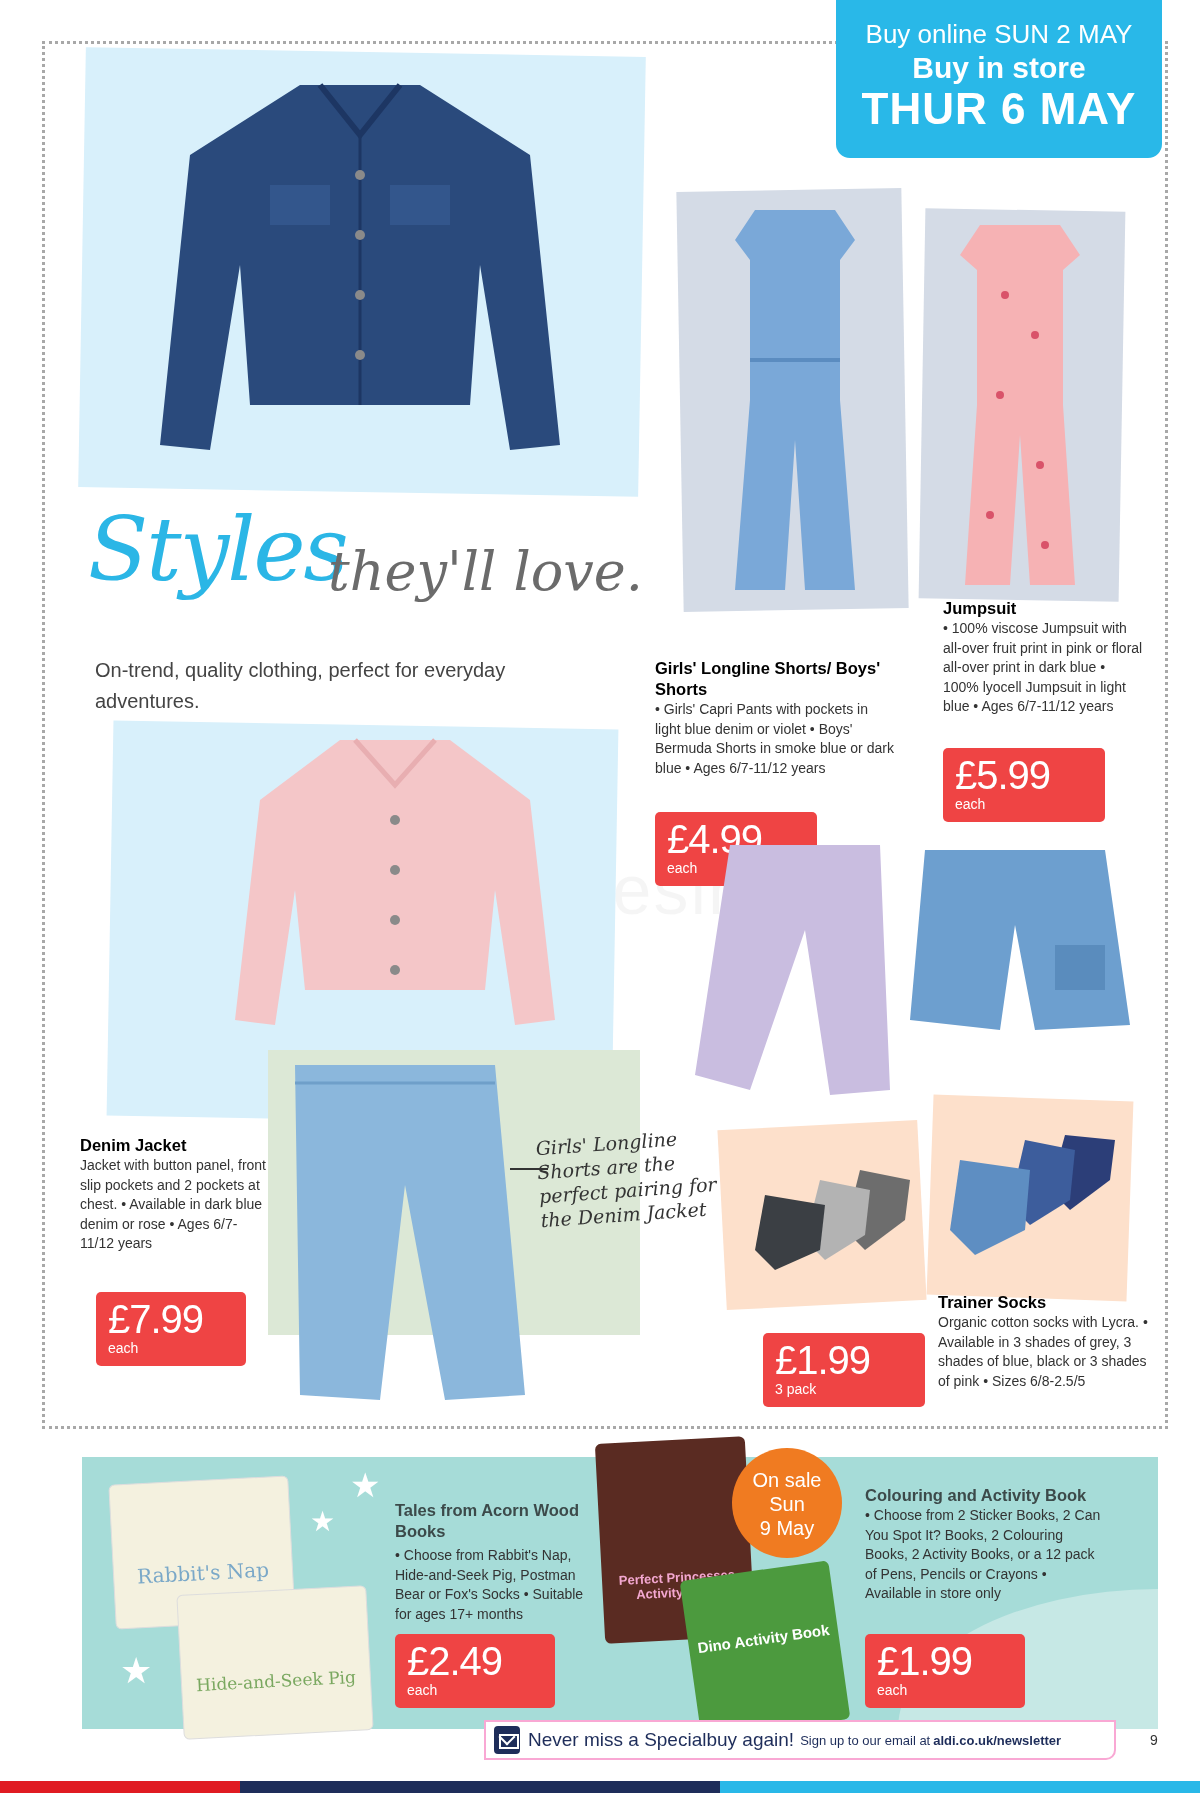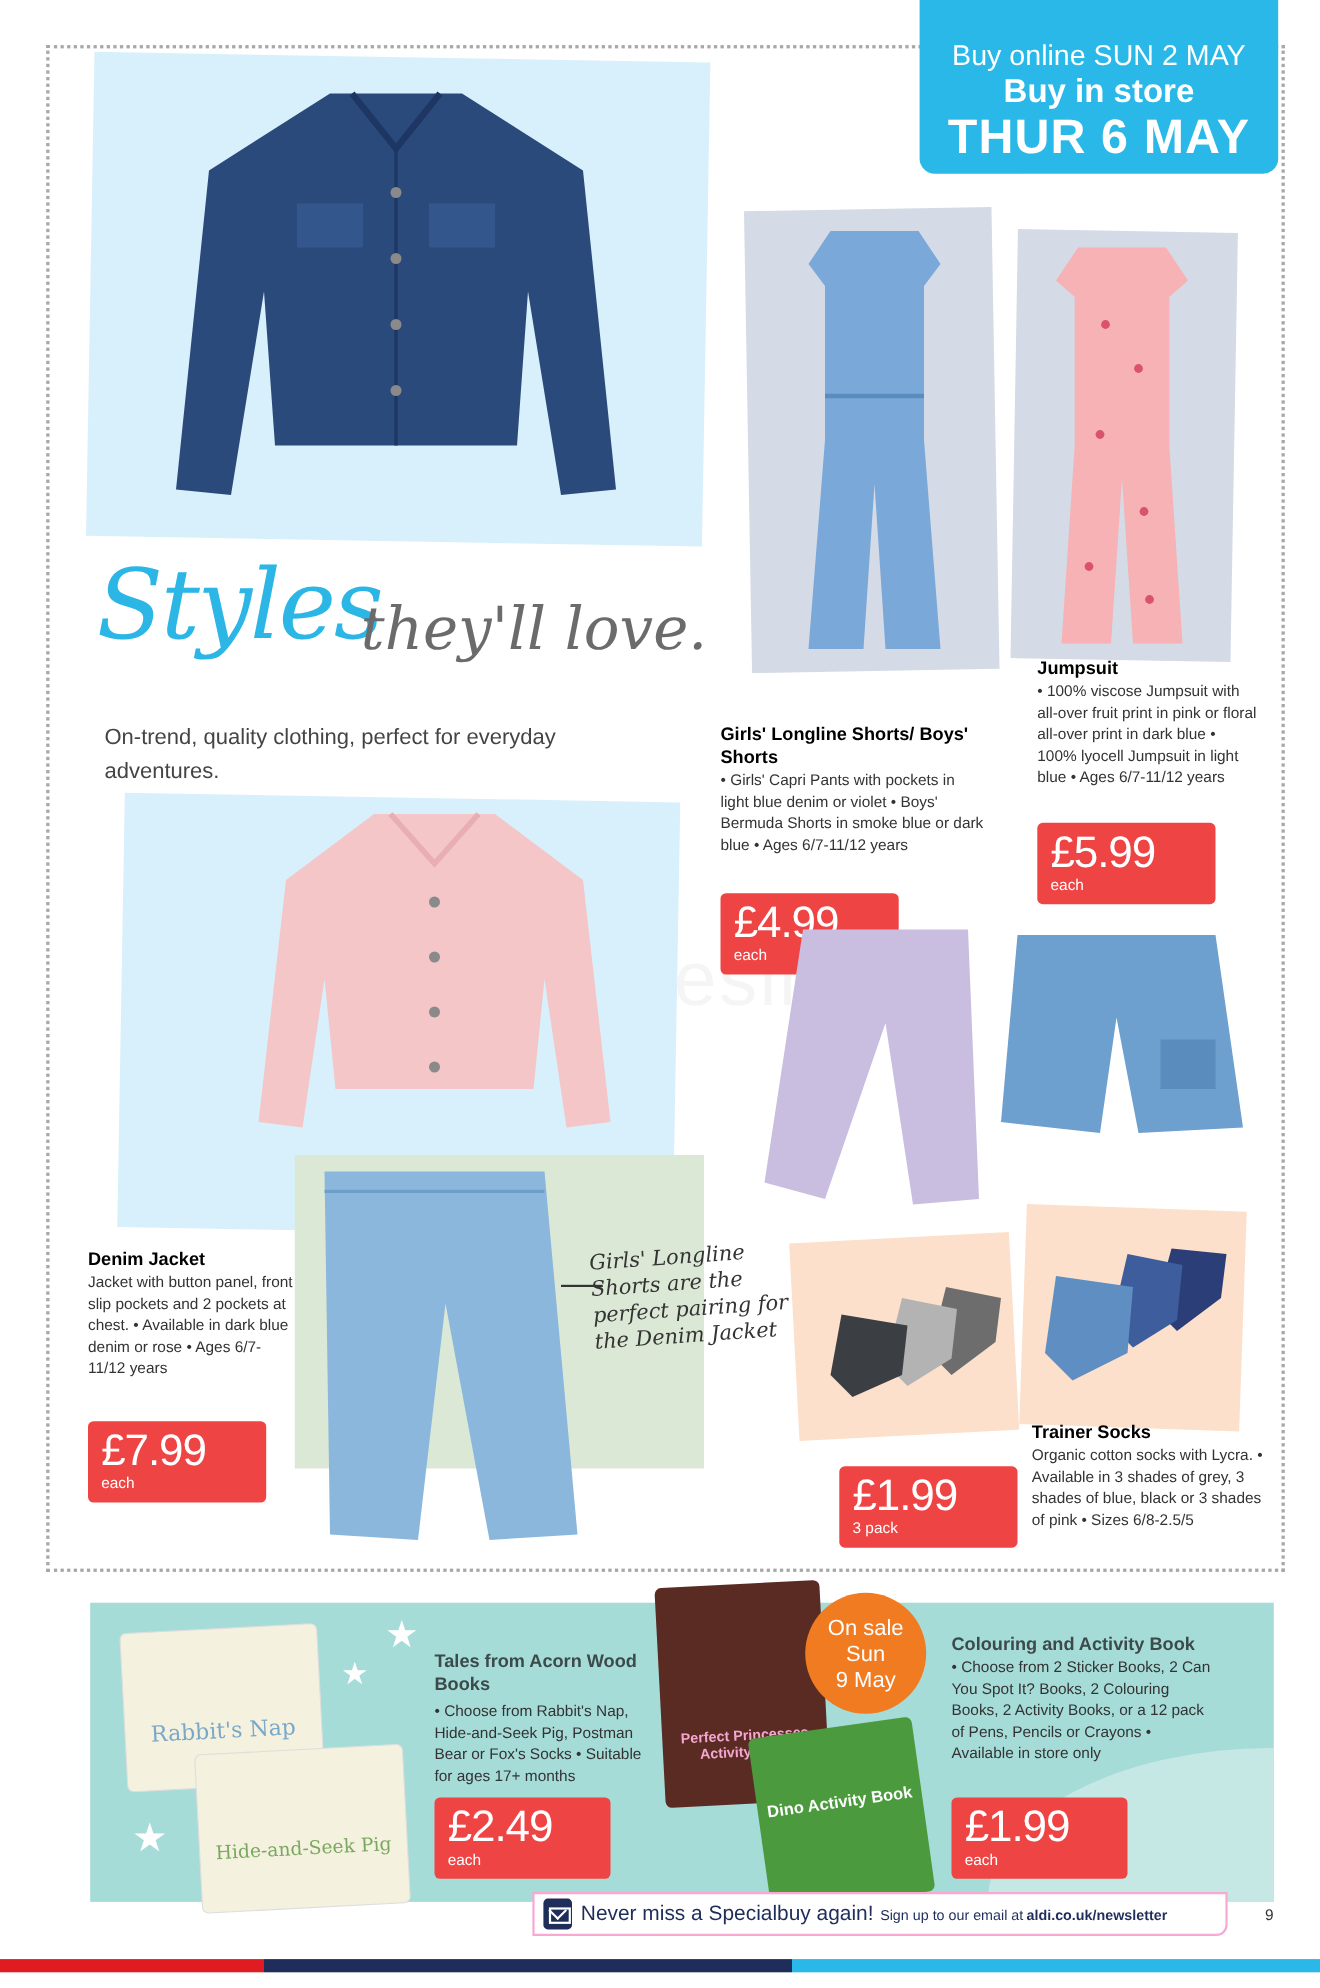--- a/index.html
+++ b/index.html
@@ -1,19 +1,19 @@
 <!DOCTYPE html>
 <html><head>
 <meta charset="utf-8">
 <style>
   * { box-sizing: border-box; margin: 0; padding: 0; }
   body { width: 1200px; height: 1807px; background: #fff; font-family: "Liberation Sans", sans-serif; color: #3c3c3c; position: relative; overflow: hidden; }
   .abs { position: absolute; }
   .dotted-frame { position: absolute; left: 42px; top: 41px; width: 1126px; height: 1388px; border: 3px dotted #a8a8a8; }
-  .date-box { position: absolute; left: 836px; top: 0; width: 326px; height: 158px; background: #29b8e8; border-radius: 0 0 14px 14px; color: #fff; text-align: center; padding-top: 34px; }
+  .date-box { position: absolute; left: 836px; top: 0; width: 326px; height: 158px; background: #29b8e8; border-radius: 0 0 14px 14px; color: #fff; text-align: center; padding-top: 18px; }
   .date-online { font-size: 26px; line-height: 32px; }
   .date-instore { font-size: 30px; font-weight: bold; line-height: 36px; }
   .date-day { font-size: 44px; font-weight: bold; line-height: 46px; letter-spacing: 1px; }
 
   .bg-panel { position: absolute; }
   .photo { position: absolute; border-radius: 6px; }
 
   .headline { position: absolute; left: 88px; top: 500px; }
   .headline-styles { font-family: "DejaVu Serif", serif; font-style: italic; color: #2bb6e6; font-size: 88px; line-height: 100px; letter-spacing: -2px; }
   .headline-rest { font-family: "DejaVu Serif", serif; font-style: italic; color: #6b6b6b; font-size: 54px; position: absolute; left: 240px; top: 40px; white-space: nowrap; }
@@ -135,21 +135,21 @@
   <svg width="250" height="350" viewBox="0 0 250 350">
     <path d="M10 10 L210 10 L240 340 L160 345 L120 130 L95 345 L15 340 Z" fill="#8bb7dc"></path>
     <line x1="10" y1="28" x2="210" y2="28" stroke="#6f9fc9" stroke-width="3"></line>
   </svg>
 </div>
 
 <div class="abs" style="left:80px; top:1135px; width:190px;">
   <div class="product-title">Denim Jacket</div>
   <div class="product-desc">Jacket with button panel, front slip pockets and 2 pockets at chest. • Available in dark blue denim or rose • Ages 6/7-11/12 years</div>
 </div>
-<div class="price-tag" style="left:80px; top:1292px; width:162px; height:74px;">
+<div class="price-tag" style="left:96px; top:1292px; width:150px; height:74px;">
   <div class="price-value">£7.99</div>
   <div class="price-unit">each</div>
 </div>
 
 <div class="note-line"></div>
 <div class="note">Girls' Longline Shorts are the perfect pairing for the Denim Jacket</div>
 
 <div class="photo" style="left:690px; top:840px; width:210px; height:260px;">
   <svg width="210" height="260" viewBox="0 0 210 260">
     <path d="M40 5 L190 5 L200 250 L140 255 L115 90 L60 250 L5 235 Z" fill="#c9bde0"></path>

